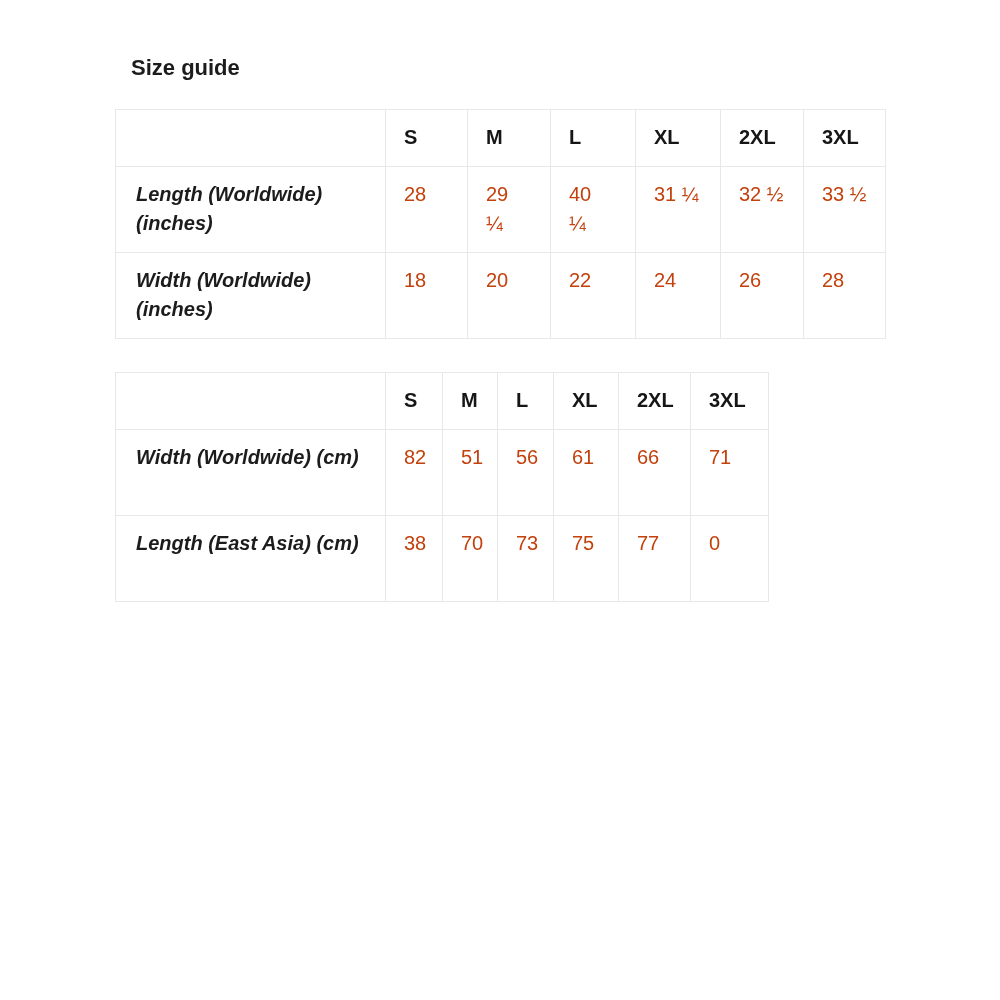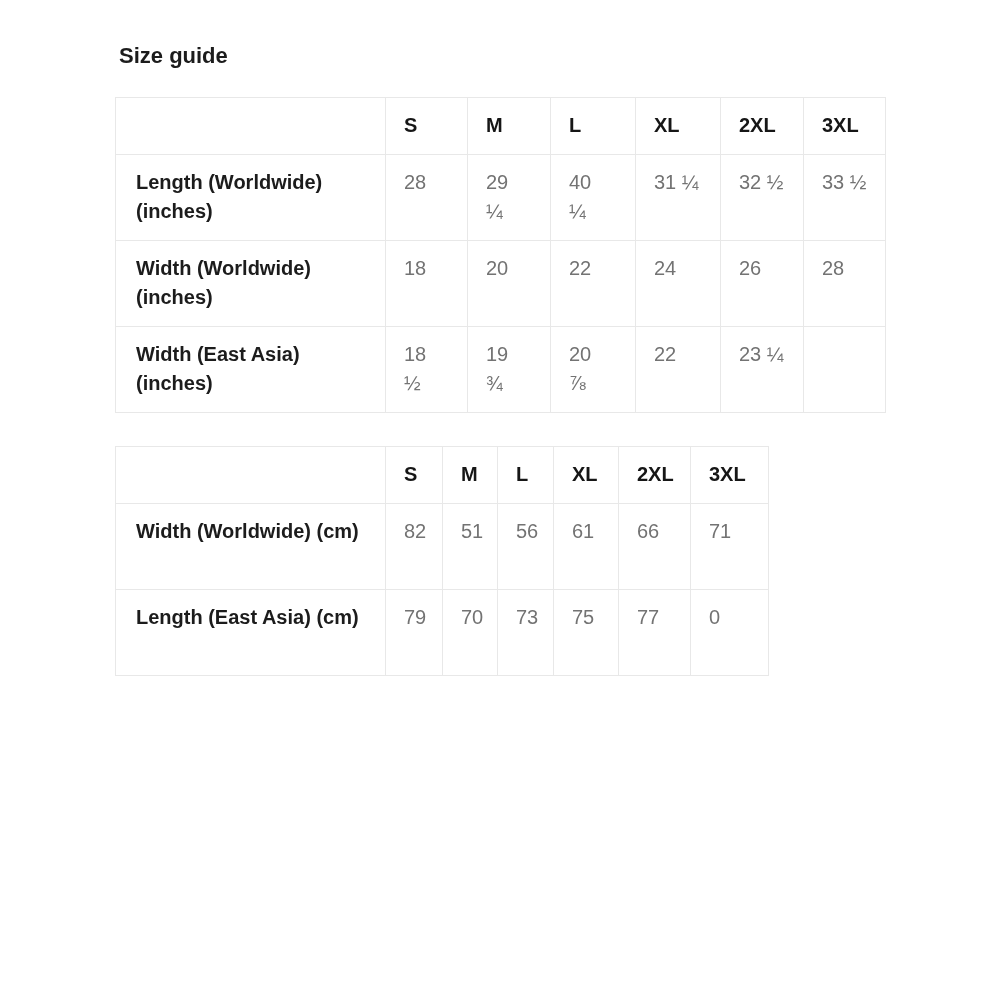--- a/index.html
+++ b/index.html
@@ -9,21 +9,21 @@
     background: #ffffff;
     width: 1000px;
     height: 1000px;
     font-family: "Liberation Sans", "DejaVu Sans", sans-serif;
     color: #1c1c1c;
   }
   .page {
     padding: 38px 0 0 115px;
   }
   h1.title {
-    margin: 4px;
+    margin: 16px;
     font-size: 22px;
     line-height: 28px;
     font-weight: 700;
     color: #1c1c1c;
   }
   table.size-table {
     border-collapse: collapse;
     table-layout: fixed;
     margin-top: 27px;
   }
@@ -44,24 +44,25 @@
   table.size-table tr.header-row { height: 57px; }
   table.size-table tr.data-row   { height: 86px; }
   table.size-table th {
     font-weight: 700;
     color: #161616;
   }
   table.size-table td.row-label {
     font-weight: 700;
     padding-left: 20px;
     white-space: normal;
+    font-style: italic;
   }
   table.size-table td.value-cell {
     font-weight: 400;
-    color: #737373;
+    color: #c2410c;
   }
   
   .t-inches col.c-label { width: 270px; }
   .t-inches col.c-1 { width: 82px; }
   .t-inches col.c-2 { width: 83px; }
   .t-inches col.c-3 { width: 85px; }
   .t-inches col.c-4 { width: 85px; }
   .t-inches col.c-5 { width: 83px; }
   .t-inches col.c-6 { width: 82px; }
   
@@ -113,32 +114,20 @@
     </tr>
     <tr class="data-row">
       <td class="row-label">Width (Worldwide) (inches)</td>
       <td class="value-cell">18</td>
       <td class="value-cell">20</td>
       <td class="value-cell">22</td>
       <td class="value-cell">24</td>
       <td class="value-cell">26</td>
       <td class="value-cell">28</td>
     </tr>
-    <tr class="data-row">
-      <td class="row-label">Width (East Asia) (inches)</td>
-      <td class="value-cell">18
-½</td>
-      <td class="value-cell">19
-¾</td>
-      <td class="value-cell">20
-⅞</td>
-      <td class="value-cell">22</td>
-      <td class="value-cell">23 ¼</td>
-      <td class="value-cell"></td>
-    </tr>
   </tbody>
     </table>
 
   <table class="size-table t-cm">
     <colgroup>
       <col class="c-label">
         <col class="c-1">
         <col class="c-2">
         <col class="c-3">
       <col class="c-4">
@@ -159,21 +148,21 @@
       <td class="row-label">Width (Worldwide) (cm)</td>
       <td class="value-cell">82</td>
       <td class="value-cell">51</td>
       <td class="value-cell">56</td>
       <td class="value-cell">61</td>
       <td class="value-cell">66</td>
       <td class="value-cell">71</td>
     </tr>
     <tr class="data-row">
       <td class="row-label">Length (East Asia) (cm)</td>
-      <td class="value-cell">79</td>
+      <td class="value-cell">38</td>
       <td class="value-cell">70</td>
       <td class="value-cell">73</td>
       <td class="value-cell">75</td>
       <td class="value-cell">77</td>
       <td class="value-cell">0</td>
     </tr>
   </tbody>
     </table>
 
 </div>

